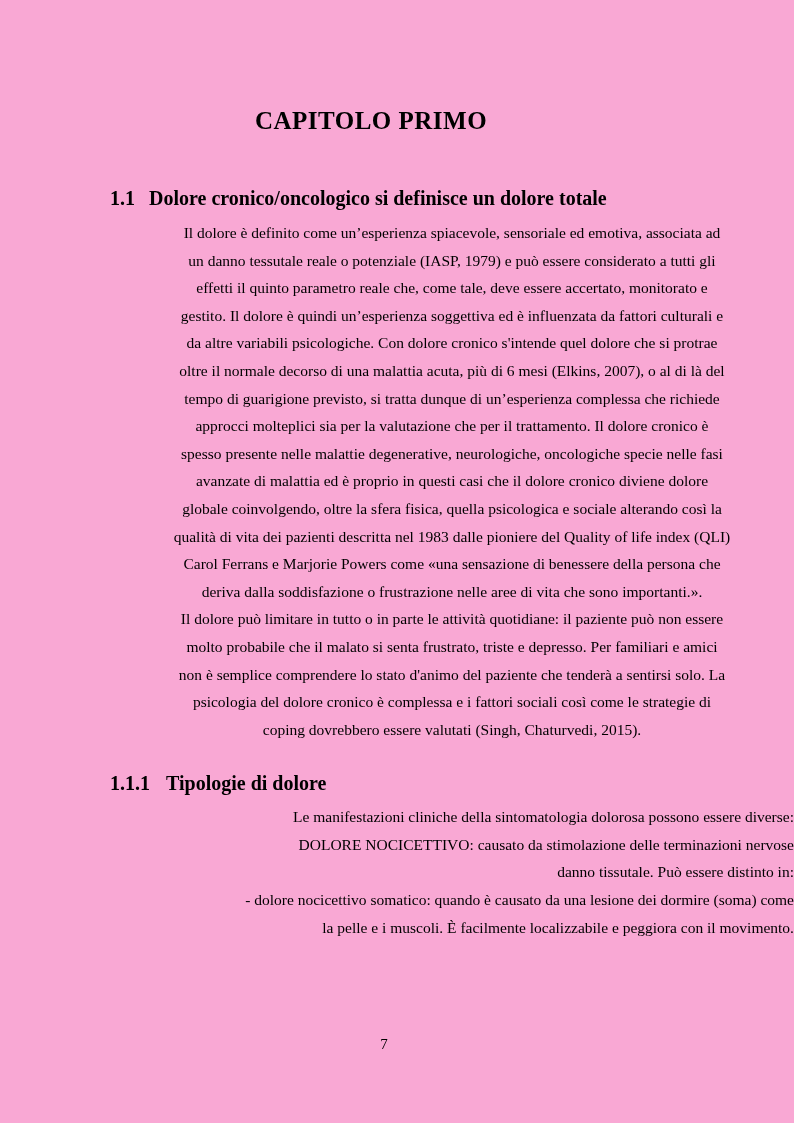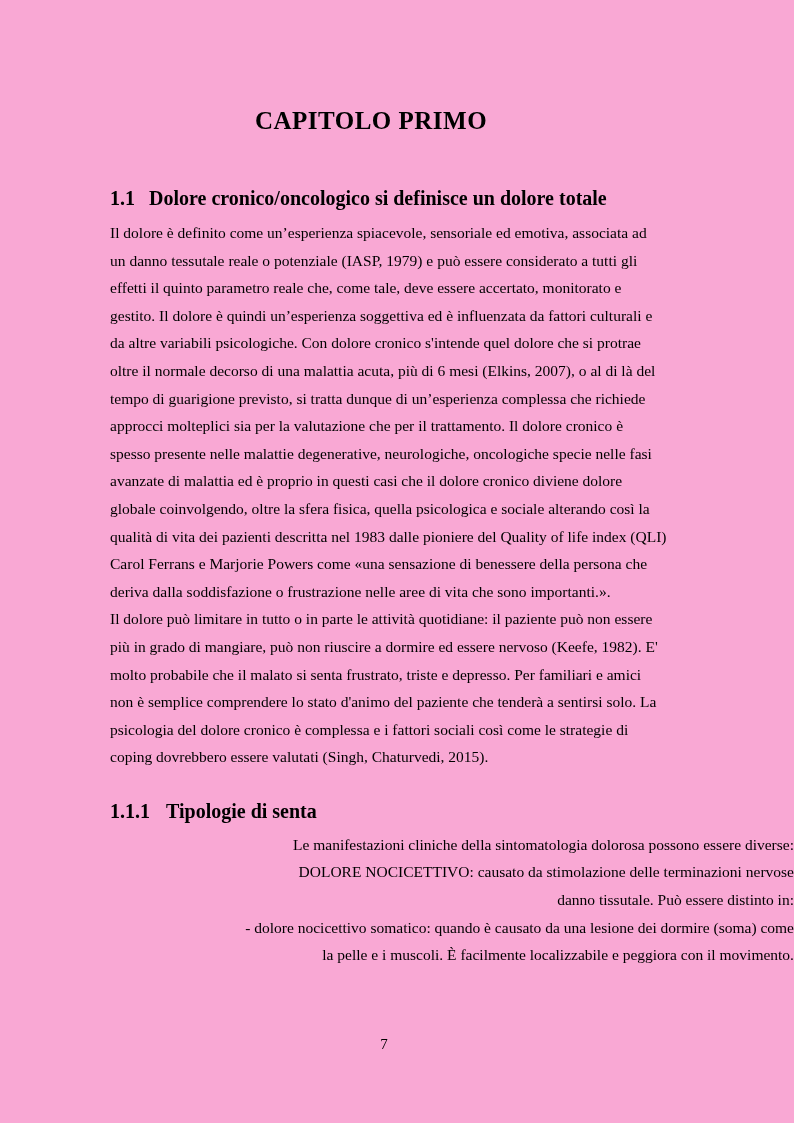--- a/index.html
+++ b/index.html
@@ -38,20 +38,21 @@
     font-size: 20px;
     font-weight: bold;
     line-height: 24px;
     white-space: nowrap;
   }
   .subsection-heading .sec-num { margin-right: 16px; }
   .body-block {
     margin: 9px 0 0 110px;
     font-size: 15.5px;
     line-height: 27.6px;
+    text-align: center;
   }
   .body-block-2 {
     margin: 8px 0 0 110px;
     font-size: 15.5px;
     line-height: 27.6px;
     text-align: right;
   }
   .line {
     white-space: nowrap;
   }
@@ -84,29 +85,28 @@
       <div class="line">oltre il normale decorso di una malattia acuta, più di 6 mesi (Elkins, 2007), o al di là del</div>
       <div class="line">tempo di guarigione previsto, si tratta dunque di un’esperienza complessa che richiede</div>
       <div class="line">approcci molteplici sia per la valutazione che per il trattamento. Il dolore cronico è</div>
       <div class="line">spesso presente nelle malattie degenerative, neurologiche, oncologiche specie nelle fasi</div>
       <div class="line">avanzate di malattia ed è proprio in questi casi che il dolore cronico diviene dolore</div>
       <div class="line">globale coinvolgendo, oltre la sfera fisica, quella psicologica e sociale alterando così la</div>
       <div class="line">qualità di vita dei pazienti descritta nel 1983 dalle pioniere del Quality of life index (QLI)</div>
       <div class="line">Carol Ferrans e Marjorie Powers come «una sensazione di benessere della persona che</div>
       <div class="line">deriva dalla soddisfazione o frustrazione nelle aree di vita che sono importanti.».</div>
       <div class="line">Il dolore può limitare in tutto o in parte le attività quotidiane: il paziente può non essere</div>
-      <div class="line">più in grado di mangiare, può non riuscire a dormire ed essere nervoso (Keefe, 1982). E'</div>
       <div class="line">molto probabile che il malato si senta frustrato, triste e depresso. Per familiari e amici</div>
       <div class="line">non è semplice comprendere lo stato d'animo del paziente che tenderà a sentirsi solo. La</div>
       <div class="line">psicologia del dolore cronico è complessa e i fattori sociali così come le strategie di</div>
       <div class="line">coping dovrebbero essere valutati (Singh, Chaturvedi, 2015).</div>
     </div>
 
   <h3 class="subsection-heading">
-    <span class="sec-num">1.1.1</span><span>Tipologie di senta</span>
+    <span class="sec-num">1.1.1</span><span>Tipologie di dolore</span>
   </h3>
 
   <div class="body-block-2">
       <div class="line">Le manifestazioni cliniche della sintomatologia dolorosa possono essere diverse:</div>
       <div class="line">DOLORE NOCICETTIVO: causato da stimolazione delle terminazioni nervose</div>
       <div class="line">danno tissutale. Può essere distinto in:</div>
       <div class="line">- dolore nocicettivo somatico: quando è causato da una lesione dei dormire (soma) come</div>
       <div class="line">la pelle e i muscoli. È facilmente localizzabile e peggiora con il movimento.</div>
     </div>
 

